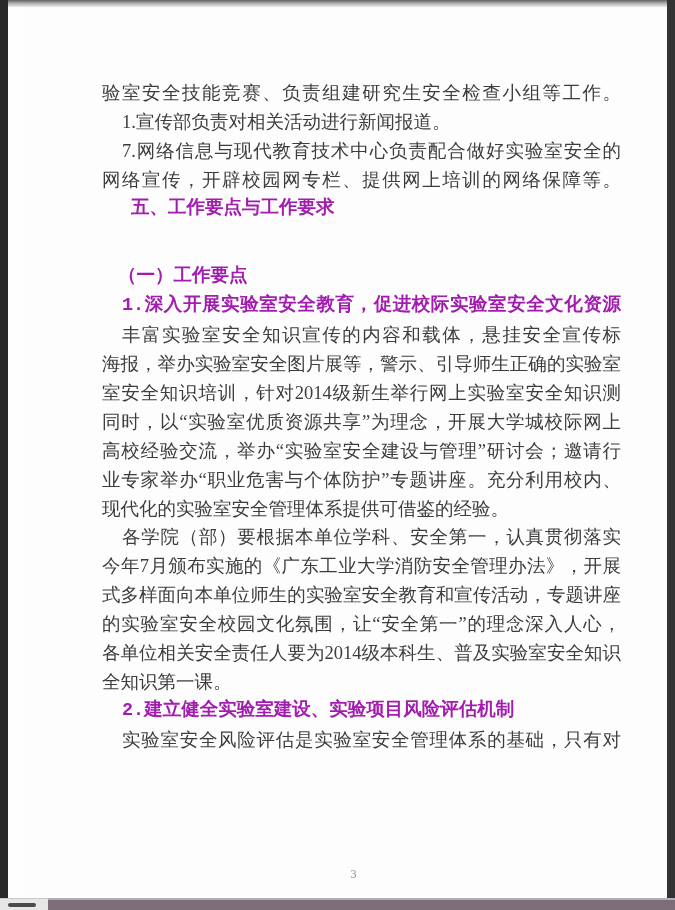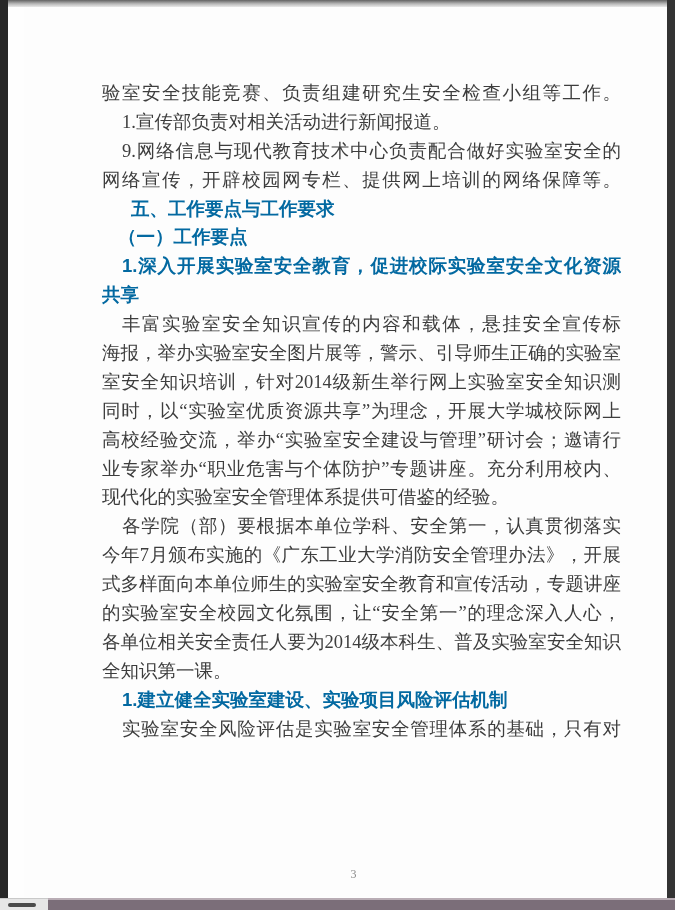--- a/index.html
+++ b/index.html
@@ -41,59 +41,58 @@
   .textblock {
     position: absolute; left: 78px; top: 72px; width: 519px;
   }
   .ln {
     font-size: 18.5px; line-height: 28.9px; height: 28.9px;
     color: #3d3d3d; white-space: nowrap;
     letter-spacing: 0;
   }
   .j { white-space: normal; text-align: justify; text-align-last: justify; overflow: hidden; }
   .b {
-    font-weight: bold; color: #0369a1;
-    font-family: Liberation Sans, sans-serif;
+    font-weight: bold; color: #a21caf;
+    font-family: Liberation Mono, monospace;
   }
   .in1 { text-indent: 20px; }   
-  .inp { text-indent: 16px; }   
+  .inp { text-indent: 16px; margin-top: 40px; }   
   .inw { text-indent: 29px; }   
   .page-number {
     position: absolute; left: 0; top: 860px; width: 659px;
     text-align: center; font-size: 12px; color: #8a8a8a;
     font-family: "Liberation Serif", "DejaVu Serif", serif;
   }
 </style>
 </head>
 <body>
 
 <div class="page">
   <div class="textblock">
     <div class="ln j">验室安全技能竞赛、负责组建研究生安全检查小组等工作。</div>
     <div class="ln in1">1.宣传部负责对相关活动进行新闻报道。</div>
-    <div class="ln in1 j">9.网络信息与现代教育技术中心负责配合做好实验室安全的</div>
+    <div class="ln in1 j">7.网络信息与现代教育技术中心负责配合做好实验室安全的</div>
     <div class="ln j">网络宣传，开辟校园网专栏、提供网上培训的网络保障等。</div>
     <div class="ln b inw">五、工作要点与工作要求</div>
     <div class="ln b inp">（一）工作要点</div>
     <div class="ln b in1 j">1.深入开展实验室安全教育，促进校际实验室安全文化资源</div>
-    <div class="ln b">共享</div>
     <div class="ln in1 j">丰富实验室安全知识宣传的内容和载体，悬挂安全宣传标语、</div>
     <div class="ln j">海报，举办实验室安全图片展等，警示、引导师生正确的实验室</div>
     <div class="ln j">室安全知识培训，针对2014级新生举行网上实验室安全知识测试；</div>
     <div class="ln j">同时，以“实验室优质资源共享”为理念，开展大学城校际网上</div>
     <div class="ln j">高校经验交流，举办“实验室安全建设与管理”研讨会；邀请行</div>
     <div class="ln j">业专家举办“职业危害与个体防护”专题讲座。充分利用校内、</div>
     <div class="ln">现代化的实验室安全管理体系提供可借鉴的经验。</div>
     <div class="ln in1 j">各学院（部）要根据本单位学科、安全第一，认真贯彻落实</div>
     <div class="ln j">今年7月颁布实施的《广东工业大学消防安全管理办法》，开展形</div>
     <div class="ln j">式多样面向本单位师生的实验室安全教育和宣传活动，专题讲座</div>
     <div class="ln j">的实验室安全校园文化氛围，让“安全第一”的理念深入人心，</div>
     <div class="ln j">各单位相关安全责任人要为2014级本科生、普及实验室安全知识</div>
     <div class="ln">全知识第一课。</div>
-    <div class="ln b in1">1.建立健全实验室建设、实验项目风险评估机制</div>
+    <div class="ln b in1">2.建立健全实验室建设、实验项目风险评估机制</div>
     <div class="ln in1 j">实验室安全风险评估是实验室安全管理体系的基础，只有对</div>
   </div>
   <div class="page-number">3</div>
 </div>
 
 <div class="top-edge"></div>
 <div class="left-edge"></div>
 <div class="right-edge"></div>
 <div class="bottom-bar"></div>
 <div class="bottom-corner">

